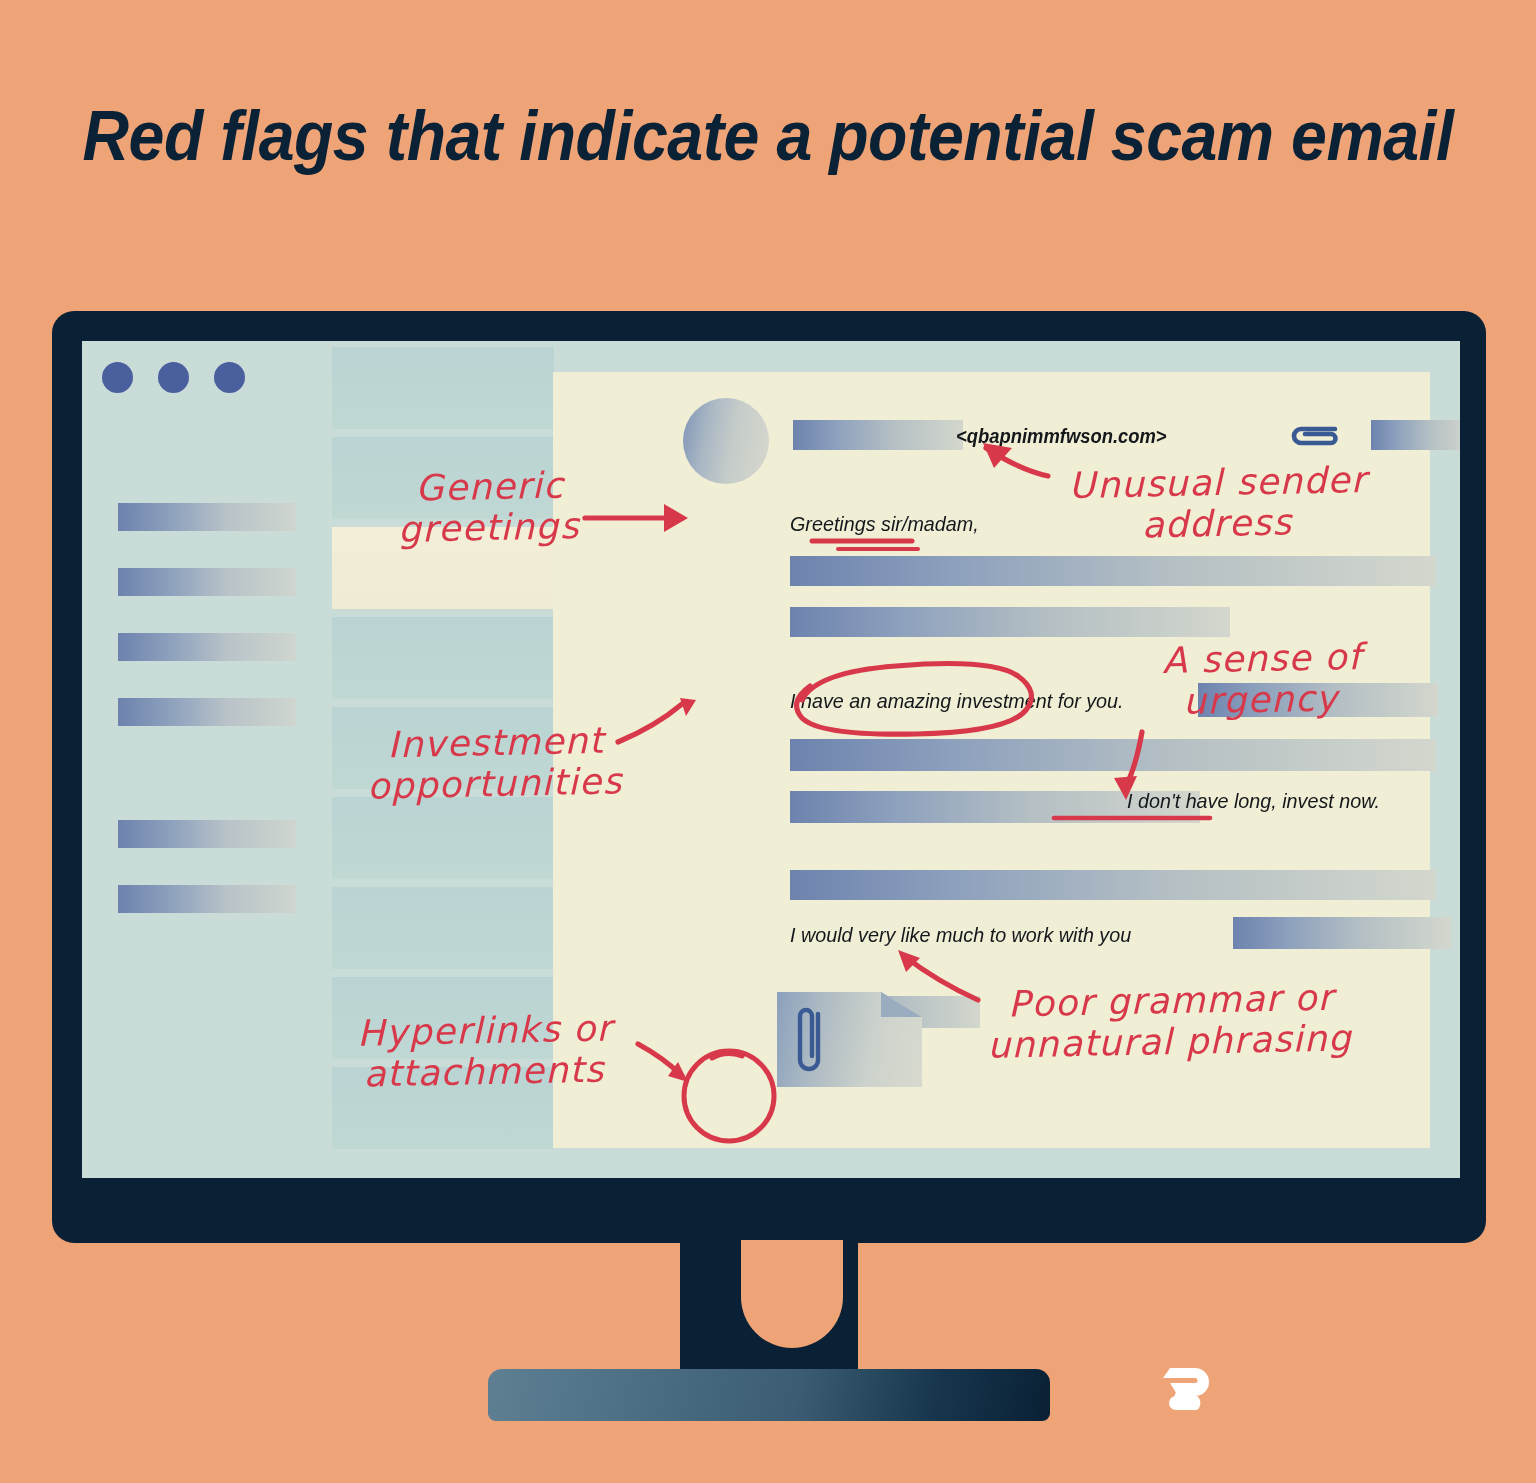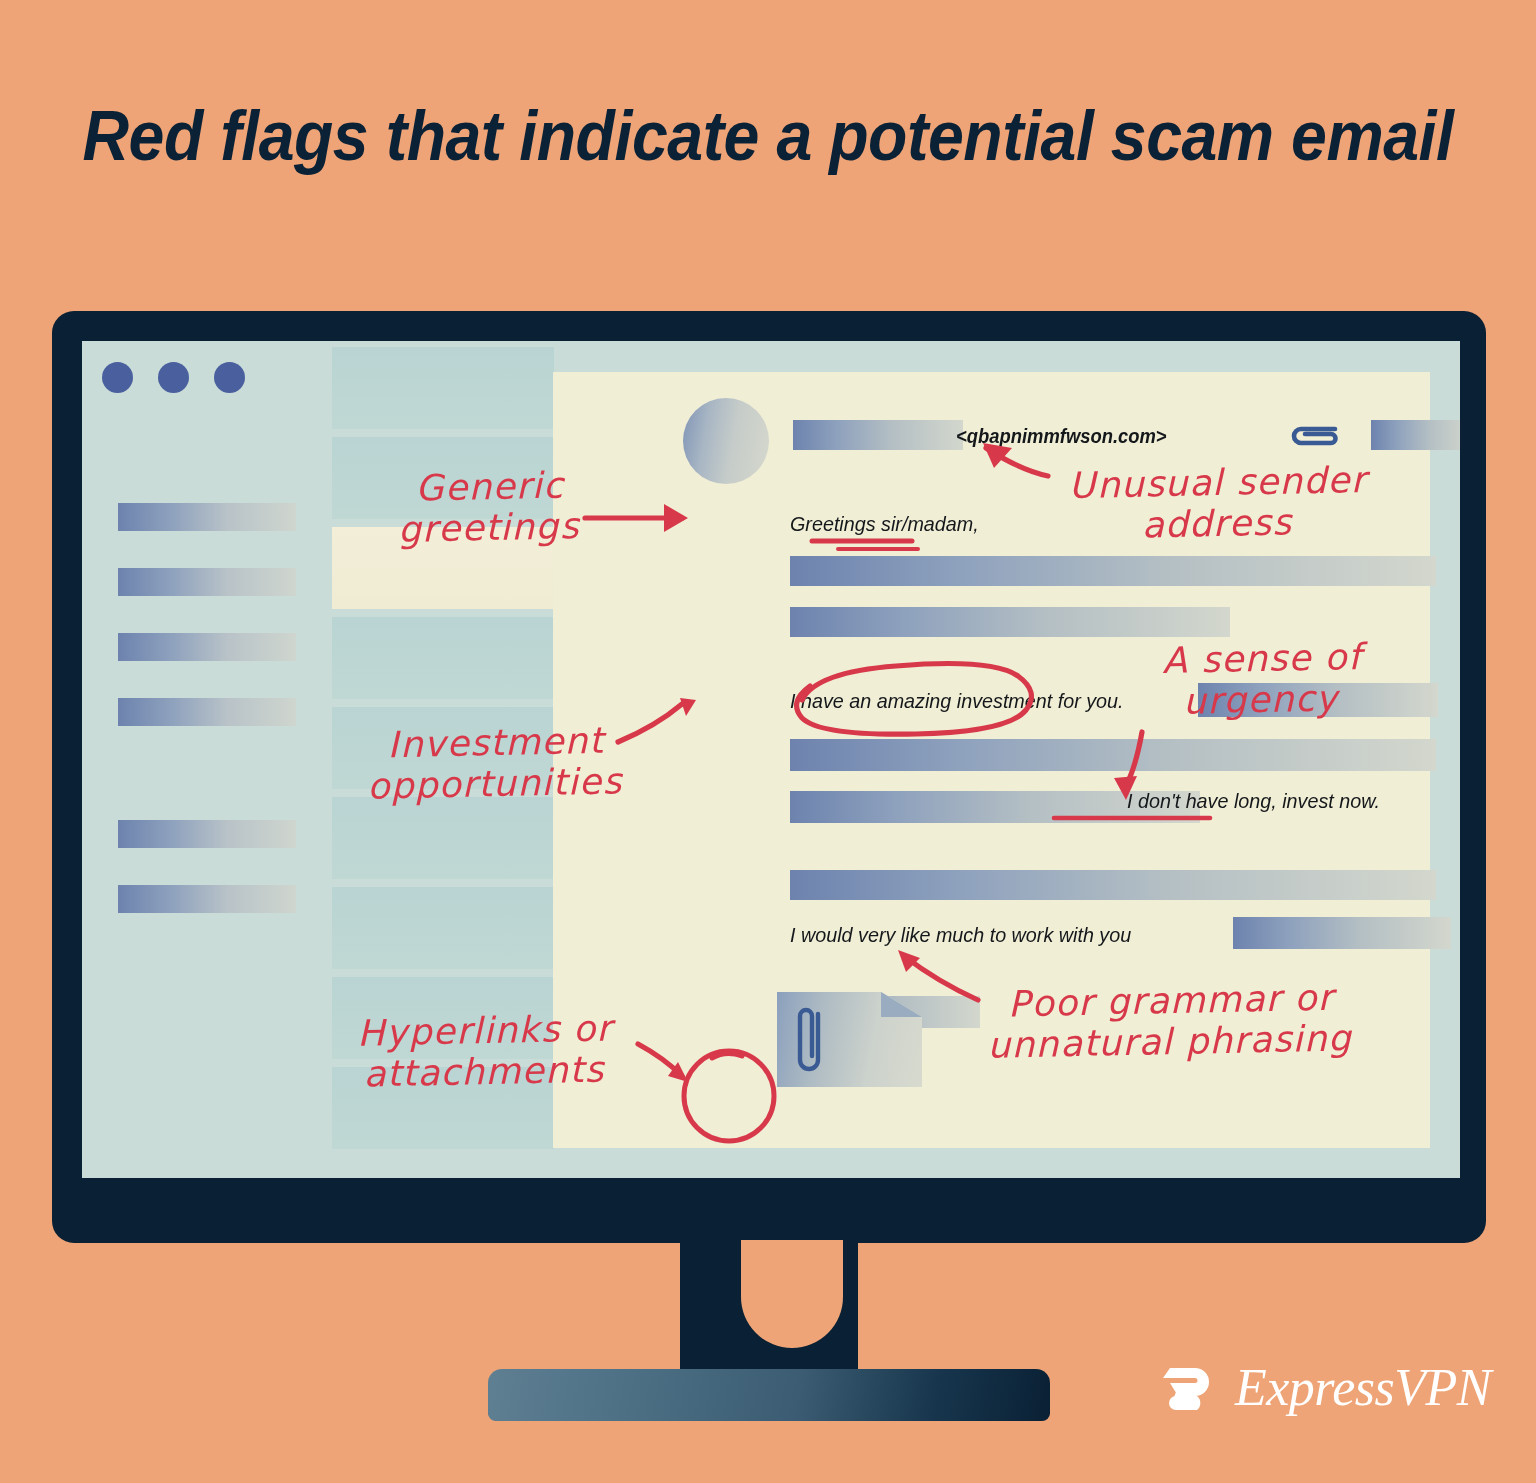--- a/index.html
+++ b/index.html
@@ -282,16 +282,15 @@
 unnatural phrasing</div>
   <div class="anno center" style="left:344px;top:1010px;width:286px">Hyperlinks or
 attachments</div>
 
   <div class="logo">
     <svg width="62" height="62" viewBox="0 0 62 62">
       <path d="M13 12 H38 a14 14 0 0 1 0 28 H21 l-8 -13 H38 a2.5 2.5 0 0 0 0 -5 H6 Z" fill="#ffffff"></path>
       <path d="M22 33 H44 a2.5 2.5 0 0 1 0 5 H30 a10 10 0 0 0 -10 10 h-1 a11 11 0 0 1 3 -15 Z" fill="#ffffff"></path>
       <path d="M19 40 H40 a9 9 0 0 1 0 14 H19 a7 7 0 0 1 0 -14 Z" fill="#ffffff"></path>
     </svg>
-    <span class="logo-word">ExpressVPN</span>
   </div>
 
 </div>
 
 </body></html>

